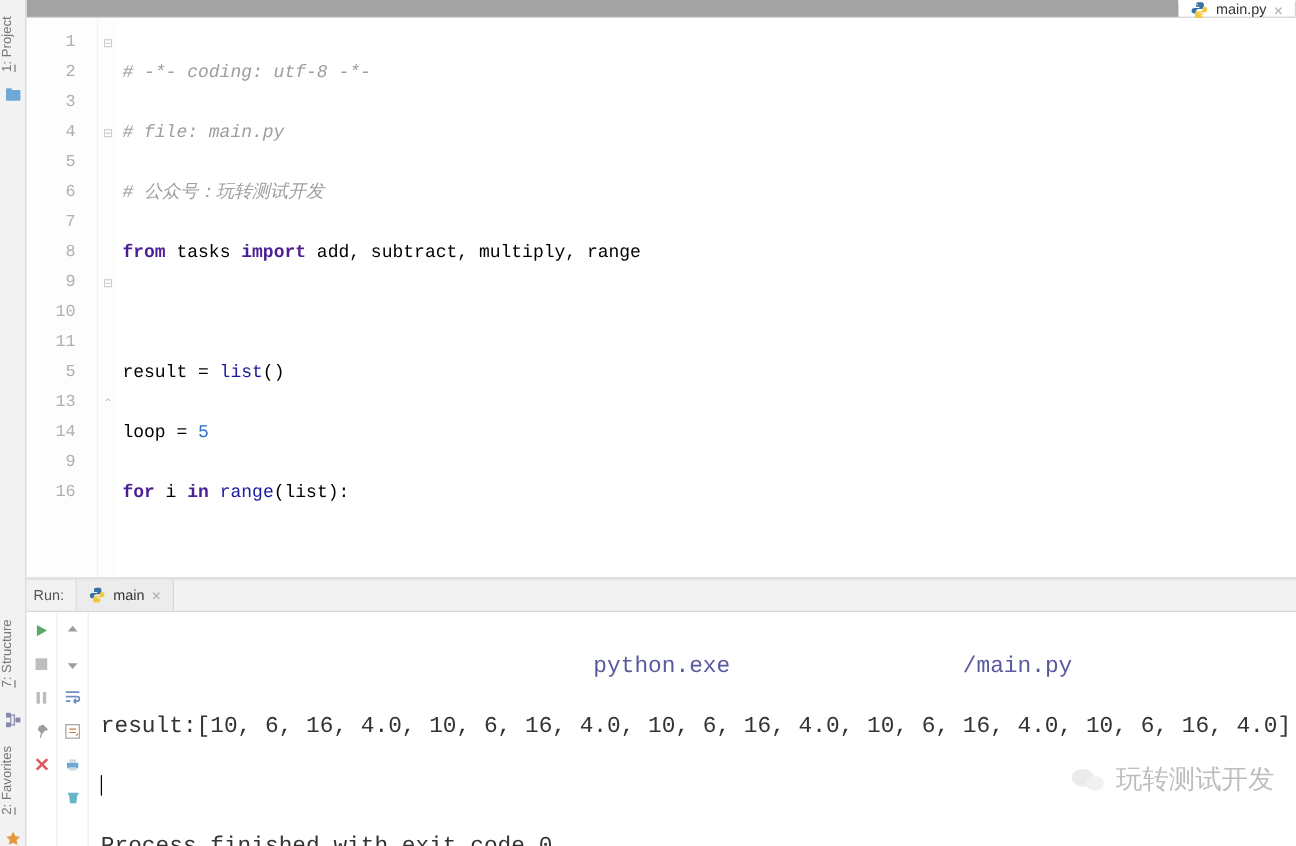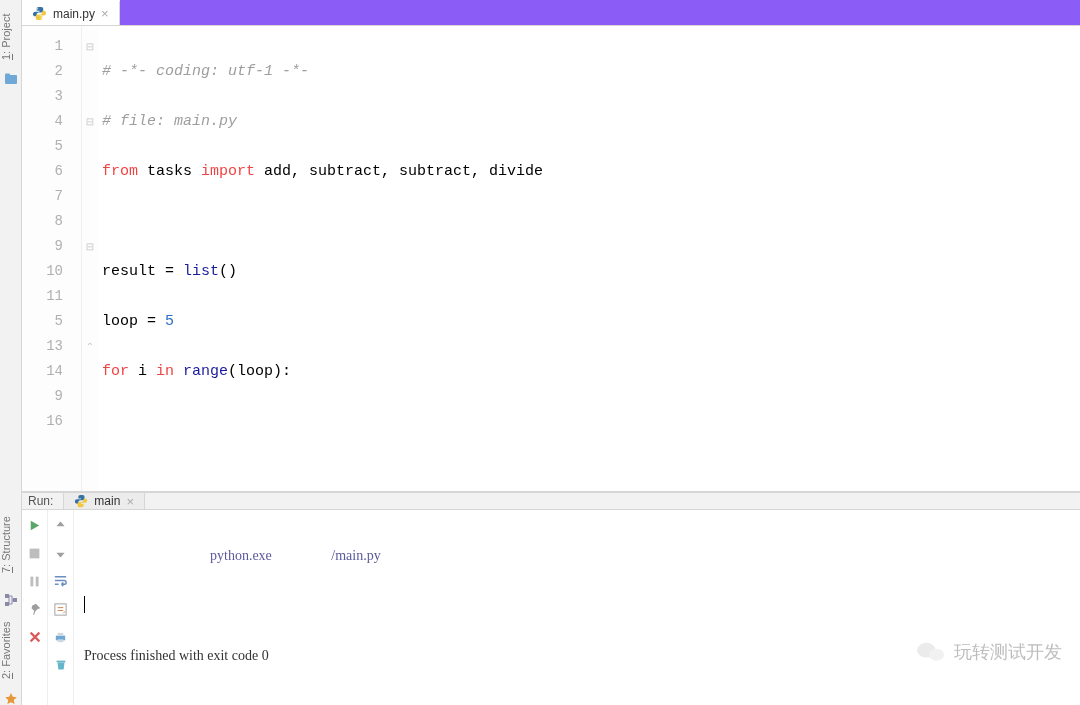--- a/index.html
+++ b/index.html
@@ -14,59 +14,59 @@
   .st-struct { top: 506px; height: 78px; }
   .st-fav { top: 612px; height: 76px; }
   .side-icon { position: absolute; left: 4px; width: 14px; height: 14px; }
   .side-icon.proj { top: 72px; }
   .side-icon.struct { top: 593px; }
   .side-icon.fav { top: 692px; color: #e69839; }
 
   .main-col { flex: 1; display: flex; flex-direction: column; min-width: 0; }
 
   
-  .tabbar { height: 26px; background: #8b5cf6; border-bottom: 1px solid #d6d6d6; display: flex; align-items: stretch; }
+  .tabbar { height: 15px; background: #a3a3a3; border-bottom: 1px solid #d6d6d6; display: flex; align-items: stretch; justify-content: flex-end; }
   .file-tab { display: flex; align-items: center; gap: 6px; padding: 0 10px; background: #fff; border-right: 1px solid #d6d6d6; border-top: 2px solid transparent; }
   .file-tab.active { border-top-color: #fff; }
   .py-icon { width: 15px; height: 15px; }
   .tab-name { color: #333; }
   .tab-x { color: #aaa; font-size: 13px; line-height: 1; cursor: pointer; }
 
   
   .editor-wrap { flex: 1; display: flex; min-height: 0; border-bottom: 1px solid #d6d6d6; }
   .gutter { width: 60px; background: #fdfdfd; border-right: 1px solid #eee; padding-top: 8px; text-align: right; color: #b0b0b0; font-family: "Consolas","Courier New",monospace; font-size: 14px; }
   .gutter .ln { height: 25px; line-height: 25px; padding-right: 18px; }
   .fold-col { width: 16px; padding-top: 8px; background: #fdfdfd; }
   .fold-col .fm { height: 25px; display: flex; align-items: center; justify-content: center; color: #c8c8c8; font-size: 10px; }
   .code { flex: 1; padding: 8px 6px 8px 4px; font-family: "Consolas","Courier New",monospace; font-size: 15px; line-height: 25px; white-space: pre; overflow: hidden; }
   .code .row { height: 25px; }
   .c-comment { color: #9e9e9e; font-style: italic; }
-  .c-kw { color: #ef4444; font-weight: normal; }
+  .c-kw { color: #4c1d95; font-weight: bold; }
   .c-builtin { color: #1a1a9e; }
   .c-num { color: #2a6fc6; }
 
   
-  .run-header { height: 18px; background: #f2f2f2; border-top: 1px solid #d6d6d6; border-bottom: 1px solid #d6d6d6; display: flex; align-items: stretch; }
+  .run-header { height: 28px; background: #f2f2f2; border-top: 1px solid #d6d6d6; border-bottom: 1px solid #d6d6d6; display: flex; align-items: stretch; }
   .run-label { display: flex; align-items: center; padding: 0 10px 0 6px; color: #555; border-right: 1px solid #d6d6d6; }
   .run-tab { display: flex; align-items: center; gap: 6px; padding: 0 10px; background: #ececec; border-right: 1px solid #d6d6d6; color: #333; }
   .run-tab .tab-x { color: #aaa; }
 
   
   .run-body { height: 195px; display: flex; background: #fff; }
   .run-tools1 { width: 26px; border-right: 1px solid #eee; padding-top: 6px; display: flex; flex-direction: column; align-items: center; gap: 10px; }
   .run-tools2 { width: 26px; border-right: 1px solid #eee; padding-top: 6px; display: flex; flex-direction: column; align-items: center; gap: 10px; }
   .tbtn { width: 18px; height: 18px; display: flex; align-items: center; justify-content: center; cursor: pointer; }
-  .console { flex: 1; padding: 8px 10px; font-family: Liberation Serif, serif; font-size: 14px; line-height: 25px; white-space: pre; overflow: hidden; color: #333; }
+  .console { flex: 1; padding: 8px 10px; font-family: Liberation Mono, monospace; font-size: 19px; line-height: 25px; white-space: pre; overflow: hidden; color: #333; }
   .blur { color: transparent; text-shadow: 0 0 7px rgba(120,120,170,0.85); user-select: none; }
   .path { color: #5a5a9e; }
   .proc { color: #333; }
   .cursor { display: inline-block; width: 1px; height: 17px; background: #000; vertical-align: -3px; }
 
   
-  .watermark { position: absolute; right: 18px; bottom: 40px; display: flex; align-items: center; gap: 8px; color: #bdbdbd; font-size: 18px; font-family: "Microsoft YaHei", sans-serif; pointer-events: none; }
+  .watermark { position: absolute; right: 18px; bottom: 40px; display: flex; align-items: center; gap: 8px; color: #bdbdbd; font-size: 22px; font-family: "Microsoft YaHei", sans-serif; pointer-events: none; }
   .wm-icon { width: 30px; height: 26px; opacity: 0.5; }
 
   
   svg { display: block; }
 </style>
 </head>
 <body>
 
 <div class="root">
 
@@ -143,27 +143,28 @@
         <div class="fm">⊟</div>
         <div class="fm"></div>
           <div class="fm"></div>
           <div class="fm"></div>
         <div class="fm">⌃</div>
         <div class="fm"></div>
           <div class="fm"></div>
           <div class="fm"></div>
       </div>
       <div class="code">
-<div class="row"><span class="c-comment"># -*- coding: utf-1 -*-</span></div>
+<div class="row"><span class="c-comment"># -*- coding: utf-8 -*-</span></div>
 <div class="row"><span class="c-comment"># file: main.py</span></div>
-<div class="row"><span class="c-kw">from</span><span> tasks </span><span class="c-kw">import</span><span> add, subtract, subtract, divide</span></div>
+<div class="row"><span class="c-comment"># 公众号：玩转测试开发</span></div>
+<div class="row"><span class="c-kw">from</span><span> tasks </span><span class="c-kw">import</span><span> add, subtract, multiply, range</span></div>
 <div class="row"></div>
 <div class="row"><span>result = </span><span class="c-builtin">list</span><span>()</span></div>
 <div class="row"><span>loop = </span><span class="c-num">5</span></div>
-<div class="row"><span class="c-kw">for</span><span> i </span><span class="c-kw">in</span><span> </span><span class="c-builtin">range</span><span>(loop):</span></div>
+<div class="row"><span class="c-kw">for</span><span> i </span><span class="c-kw">in</span><span> </span><span class="c-builtin">range</span><span>(list):</span></div>
 
 
 
 
 
 
 
       </div>
     </div>
 
@@ -241,20 +242,21 @@
           </span>
         <span class="tbtn">
             <svg viewBox="0 0 16 16" width="14" height="14">
               <path d="M4 5h8l-1 8H5z" fill="#64b5c9"></path>
               <rect x="3" y="3" width="10" height="2" fill="#64b5c9"></rect>
             </svg>
           </span>
       </div>
       <div class="console">
 <div><span class="blur">                                    </span><span class="path">python.exe</span><span class="blur">                 </span><span class="path">/main.py</span></div>
+<div>result:[10, 6, 16, 4.0, 10, 6, 16, 4.0, 10, 6, 16, 4.0, 10, 6, 16, 4.0, 10, 6, 16, 4.0]</div>
 <div><span class="cursor"></span></div>
 <div class="proc">Process finished with exit code 0</div>
       </div>
     </div>
   </div>
 </div>
 
 <div class="watermark">
   <span class="wm-icon">
     <svg viewBox="0 0 32 28" width="30" height="26">

